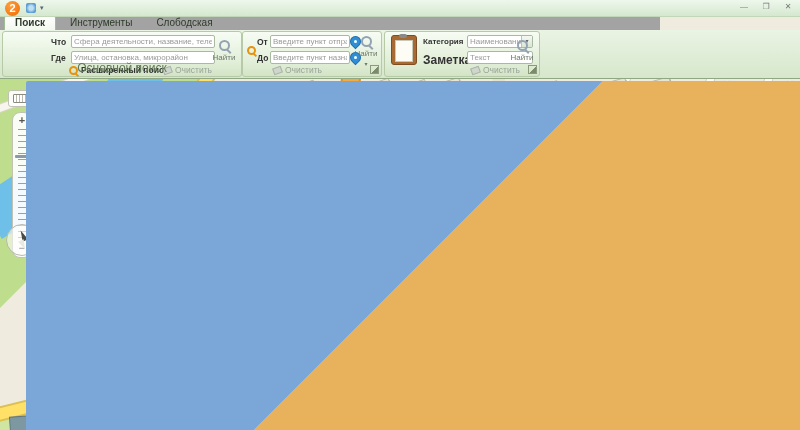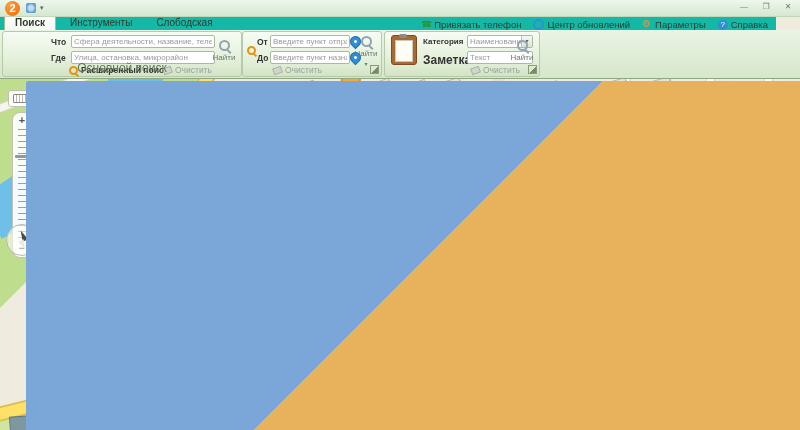--- a/index.html
+++ b/index.html
@@ -14,21 +14,21 @@
     font-weight:bold;text-align:center;line-height:15px}
   .qat{position:absolute;left:26px;top:3px;display:flex;gap:4px;align-items:center}
   .qicon{width:10px;height:10px;border-radius:2px}
   .qicon.map{background:linear-gradient(135deg,#7aa7d8 50%,#e8b25c 50%)}
   .qicon.globe{background:radial-gradient(circle,#bfe0f2 30%,#5a9bd4 70%)}
   .qcaret{font-size:7px;color:#567}
   .wtitle{position:absolute;left:0;right:0;top:2px;text-align:center;font-size:10.5px;color:#222}
   .winbtns{position:absolute;right:4px;top:1px;display:flex;gap:6px}
   .winbtn{width:16px;height:12px;text-align:center;font-size:8px;color:#777;line-height:12px;cursor:default}
   
-  .tabrow{position:absolute;left:0;top:16px;width:776px;height:14px;background:#14b8a6;z-index:29;
+  .tabrow{position:absolute;left:0;top:16px;width:660px;height:14px;background:#a3a3a3;z-index:29;
     display:flex;align-items:flex-end}
   .tab{font-size:10px;color:#2e3b2a;padding:1px 10px 1px 10px;margin-left:4px;border-radius:3px 3px 0 0;height:12px}
   .tab.active{background:linear-gradient(#ffffff,#f2f8ef);border:1px solid #9fbd92;border-bottom:none;font-weight:bold}
   .tabrow .rightmenu{margin-left:auto;display:flex;gap:12px;align-items:center;padding-right:8px}
   .menuitem{display:flex;gap:3px;align-items:center;font-size:9.5px;color:#2e3b2a}
   .mi-icon{display:inline-block;width:10px;height:10px;position:relative}
   .i-phone-icon::before{content:"☎";color:#2d8f2d;font-size:9px;position:absolute;top:-1px}
   .i-update-icon{width:7px;height:7px;border:2px solid #2f8fd6;border-radius:50%}
   .i-gear-icon::before{content:"⚙";color:#e8963d;font-size:10px;position:absolute;top:-2px}
   .i-help-icon{background:#2f8fd6;border-radius:50%;color:#fff;font-size:8px;text-align:center;line-height:10px}
@@ -460,38 +460,20 @@
     <span class="winbtn">✕</span>
   </span>
 </div>
 
 <div class="tabrow">
   <div style="display:flex;align-items:flex-end">
     <div class="tab active">Поиск</div>
       <div class="tab">Инструменты</div>
       <div class="tab">Слободская</div>
   </div>
-  <div class="rightmenu">
-    <div class="menuitem">
-        <span class="mi-icon slot-icon i-phone-icon"></span>
-        <span>Привязать телефон</span>
-      </div>
-      <div class="menuitem">
-        <span class="mi-icon slot-icon i-update-icon"></span>
-        <span>Центр обновлений</span>
-      </div>
-      <div class="menuitem">
-        <span class="mi-icon slot-icon i-gear-icon"></span>
-        <span>Параметры</span>
-      </div>
-      <div class="menuitem">
-        <span class="mi-icon slot-icon i-help-icon"></span>
-        <span>Справка</span>
-      </div>
-  </div>
 </div>
 
 <div class="ribbon">
 
   <div class="rgroup" style="left:2px;width:238px">
     <span class="flabel" style="left:48px;top:5px">Что</span>
     <input class="rinput" style="left: 68px; top: 3px; width: 138px;" placeholder="Сфера деятельности, название, телефон, маршрут">
     <span class="flabel" style="left:48px;top:21px">Где</span>
     <input class="rinput" style="left: 68px; top: 19px; width: 138px;" placeholder="Улица, остановка, микрорайон">
     <span class="linkrow" style="left:66px;top:33px">

